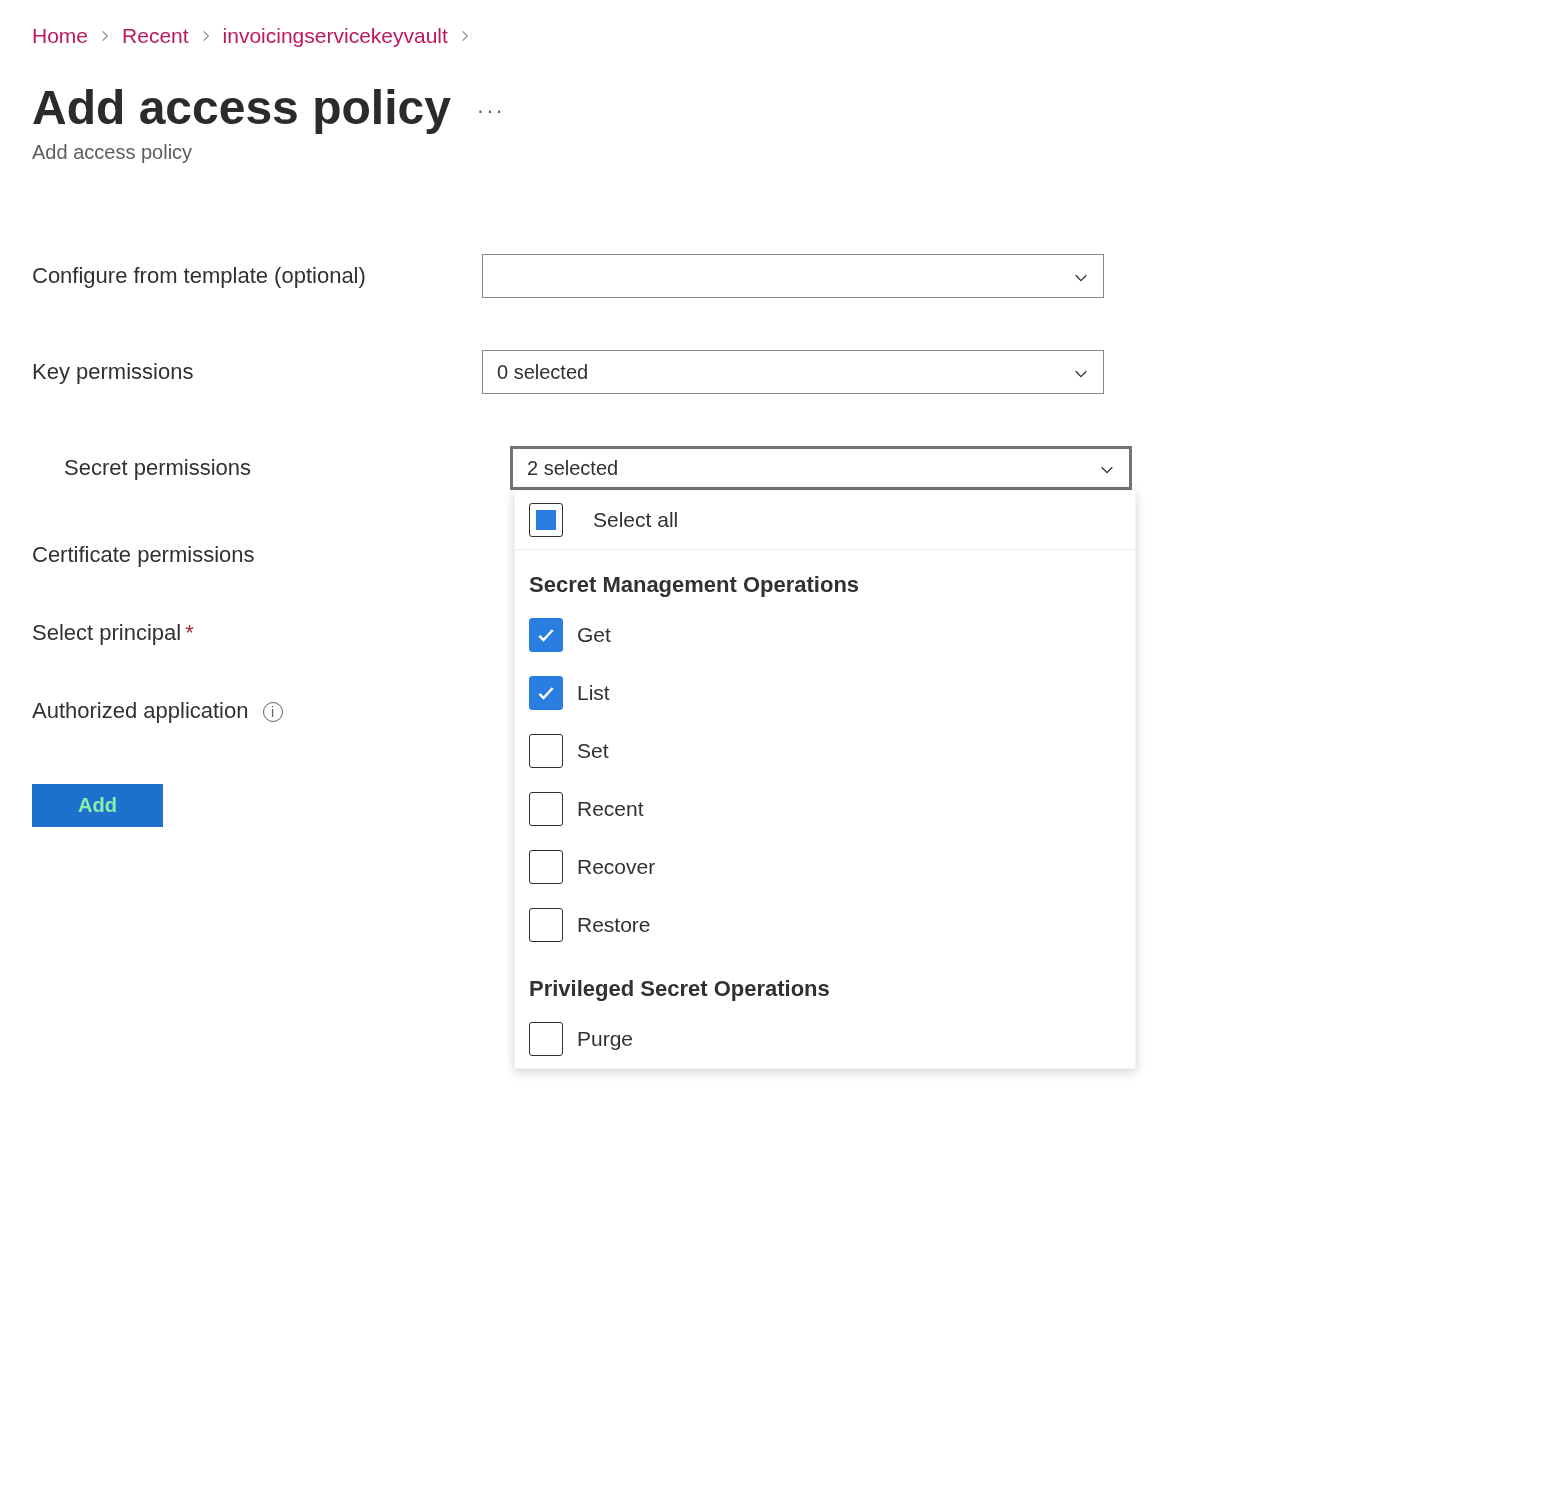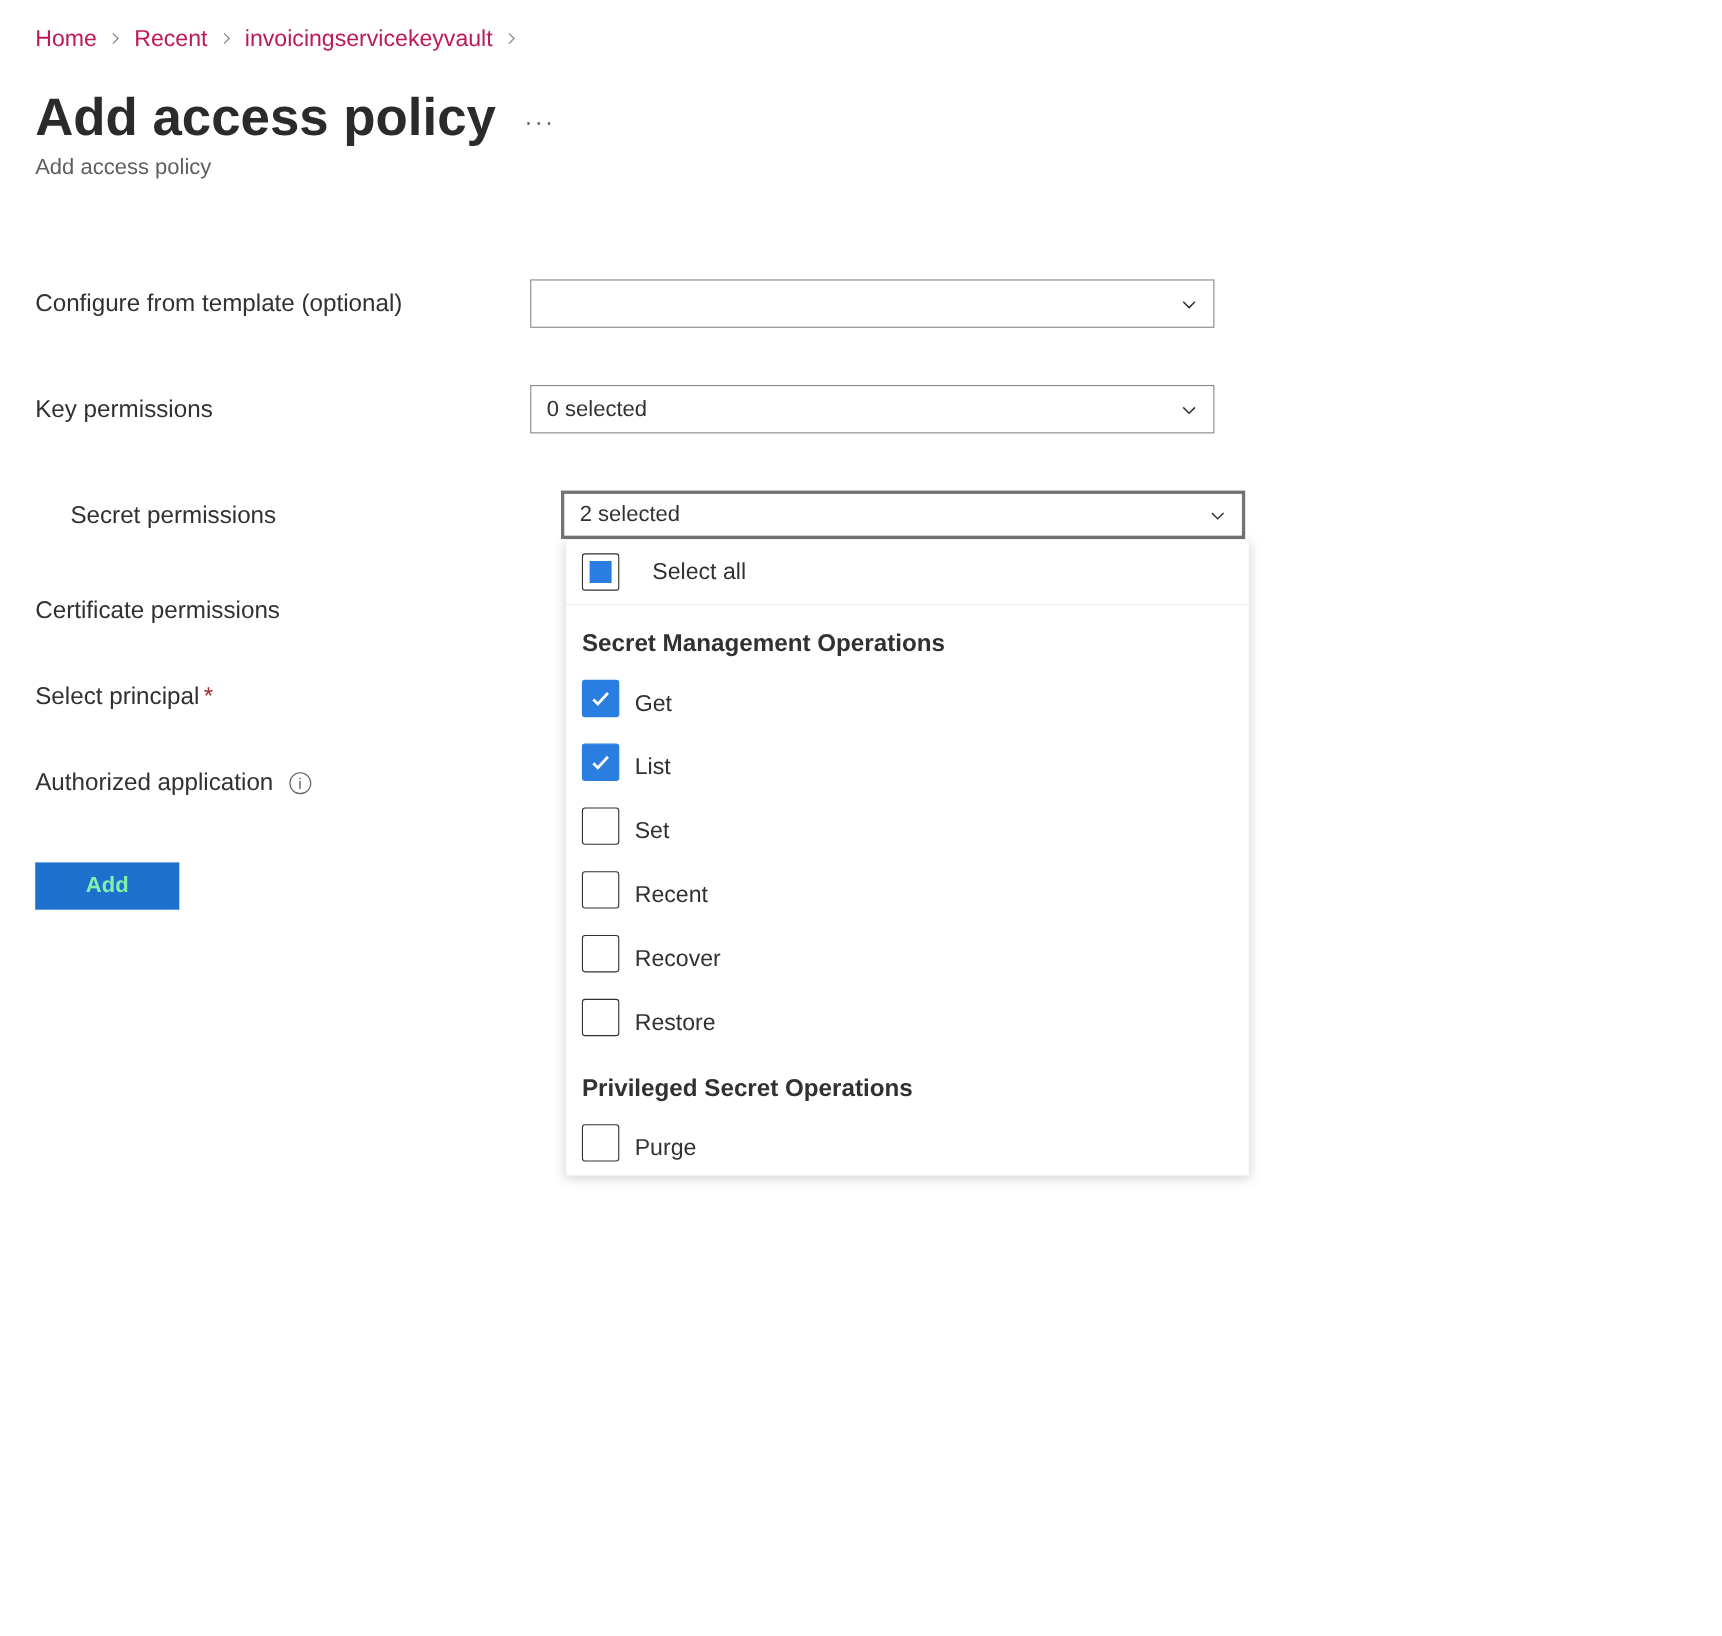--- a/index.html
+++ b/index.html
@@ -144,21 +144,21 @@
     font-size: 21px;
     border-bottom: 1px solid #edebe9;
   }
   .dd-section-title {
     font-size: 22px;
     font-weight: 700;
     padding: 22px 14px 8px 14px;
   }
   .dd-option {
     display: flex;
-    align-items: flex-end;
+    align-items: center;
     gap: 14px;
     padding: 12px 14px;
     font-size: 21px;
     cursor: pointer;
   }
   .checkbox {
     width: 34px;
     height: 34px;
     border: 1.5px solid #323130;
     border-radius: 3px;

